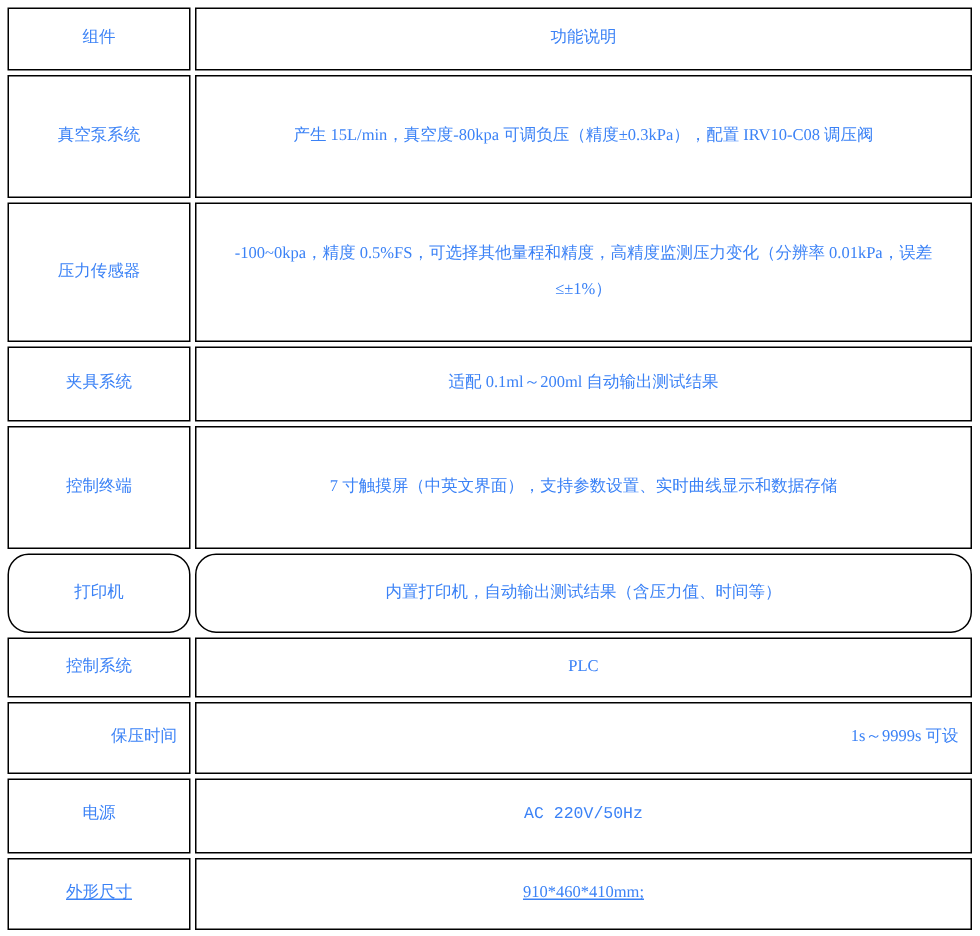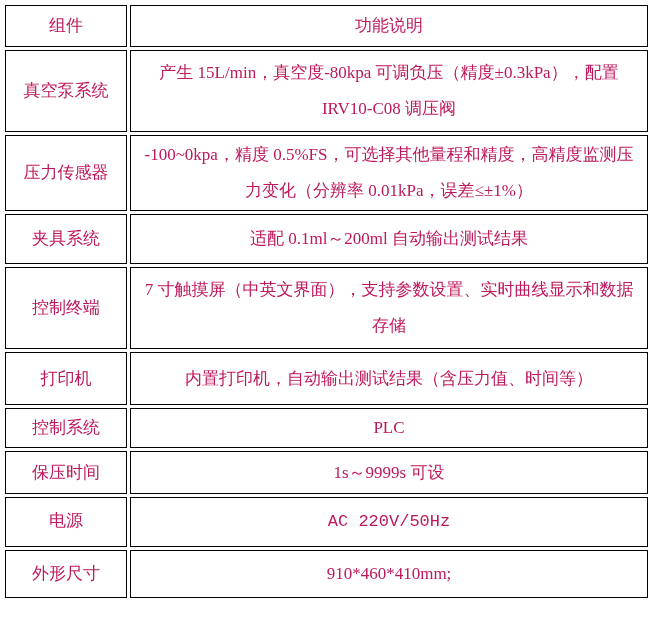--- a/index.html
+++ b/index.html
@@ -21,40 +21,40 @@
     width: 649px;
     table-layout: fixed;
   }
   table.spec-table th,
   table.spec-table td {
     border: 1.5px solid #000000;
     background: #ffffff;
     text-align: center;
     vertical-align: middle;
     font-family: "Liberation Serif", "DejaVu Serif", serif;
-    font-size: 17px;
+    font-size: 11px;
     font-weight: normal;
-    color: #be185d;
+    color: #3b82f6;
     line-height: 2.1;
     padding: 0 8px;
     box-sizing: border-box;
     overflow: hidden;
   }
   .col-comp  { width: 122px; }
   
   tr.row-h   th { height: 42px; }
   tr.row-0   td { height: 82px; }
-  tr.row-1   td { height: 76px; margin-top: 32px; }
+  tr.row-1   td { height: 93px; margin-top: 32px; }
   tr.row-2   td { height: 50px; }
   tr.row-3   td { height: 82px; margin-left: 34px; }
-  tr.row-4   td { height: 53px; }
+  tr.row-4   td { height: 53px; border-radius: 14px; }
   tr.row-5   td { height: 40px; }
-  tr.row-6   td { height: 43px; }
+  tr.row-6   td { height: 48px; text-align: right; }
   tr.row-7   td { height: 50px; font-family: Liberation Mono, monospace; }
-  tr.row-8   td { height: 48px; }
+  tr.row-8   td { height: 48px; text-decoration: underline; }
 </style>
 </head>
 <body>
 
 <div class="page">
   <table class="spec-table">
     <tbody>
         <tr class="row-h">
       <th class="col-comp">组件</th>
       <th class="col-desc">功能说明</th>

